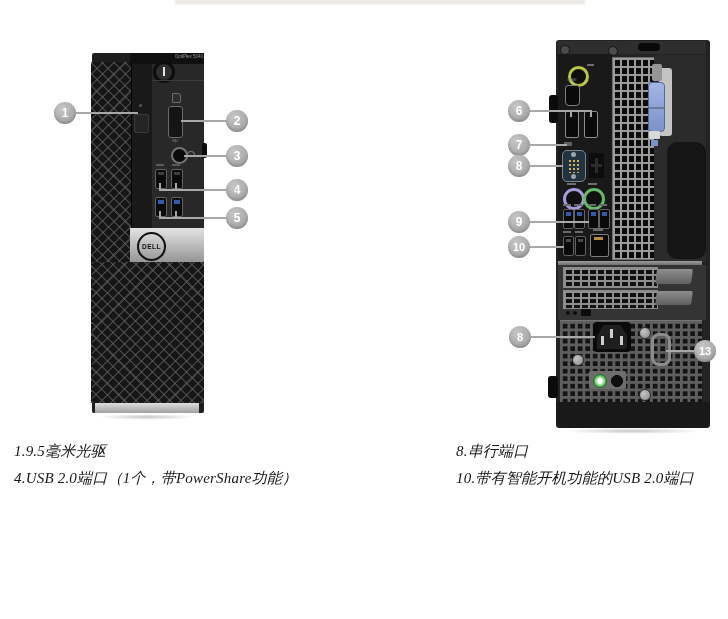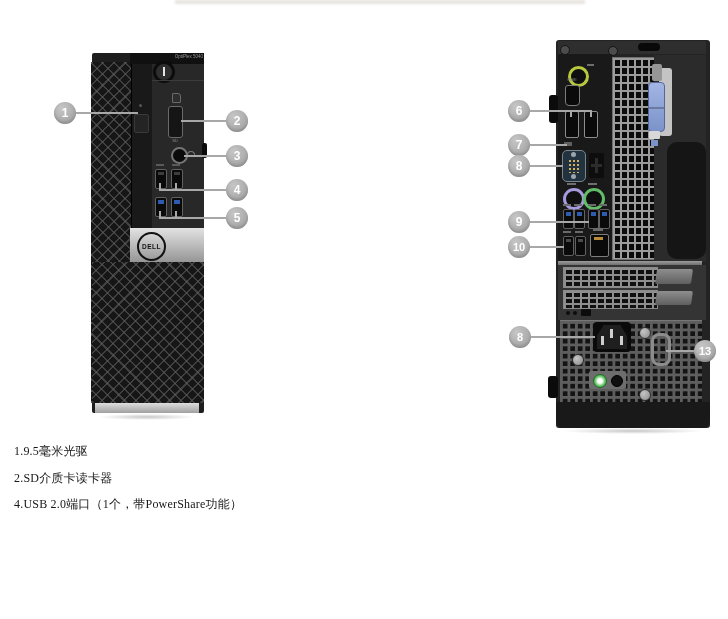--- a/index.html
+++ b/index.html
@@ -33,22 +33,22 @@
     background-size:8px 6px;border:1px solid #8a8a8a;}
   
   .psuholes{background-color:#141414;
     background-image:
       linear-gradient(#5e5e5e 2.5px, transparent 2.5px),
       linear-gradient(90deg, #5e5e5e 2.5px, transparent 2.5px);
     background-size:7.5px 7.5px;}
   .port{position:absolute;background:#0a0a0a;border:1.5px solid #616161;border-radius:2px;}
   .tongue{position:absolute;left:2px;right:2px;background:#3c3c3c;}
   .circle{border-radius:50%;}
-  .legend{position:absolute;color:#161616;font-size:12px;line-height:26.5px;
-          letter-spacing:.2px;white-space:nowrap;}
+  .legend{position:absolute;color:#161616;font-size:15px;line-height:26.5px;
+          letter-spacing:.2px;white-space:nowrap;font-style:italic;}
   .tinylabel{position:absolute;color:#8f8f8f;font-family:"Liberation Sans",sans-serif;}
 </style>
 </head>
 <body>
 
 <div class="stage">
 
   <div class="abs" style="left:175px;top:0;width:410px;height:4px;background:rgba(205,196,186,.45);filter:blur(1px);"></div>
 
   <div class="abs" style="left:0;top:0;width:300px;height:430px;">
@@ -245,19 +245,20 @@
 
     <div class="cline" style="left:91px;top:336px;width:64px;"></div>
     <div class="callout" style="left:69px;top:326px;font-size:11px;">8</div>
 
     <div class="cline" style="left:226px;top:350px;width:29px;"></div>
     <div class="callout" style="left:254px;top:340px;font-size:11px;">13</div>
   </div>
 
   <div class="legend" style="left:14px;top:438px;width:430px;">
     <div>1.9.5毫米光驱</div>
-    <div>2.SD介质卡读卡器</div>
     <div>4.USB 2.0端口（1个，带PowerShare功能）</div>
   </div>
   <div class="legend" style="left:456px;top:438px;width:270px;">
+    <div>8.串行端口</div>
+    <div>10.带有智能开机功能的USB 2.0端口</div>
   </div>
 
 </div>
 
 </body></html>

